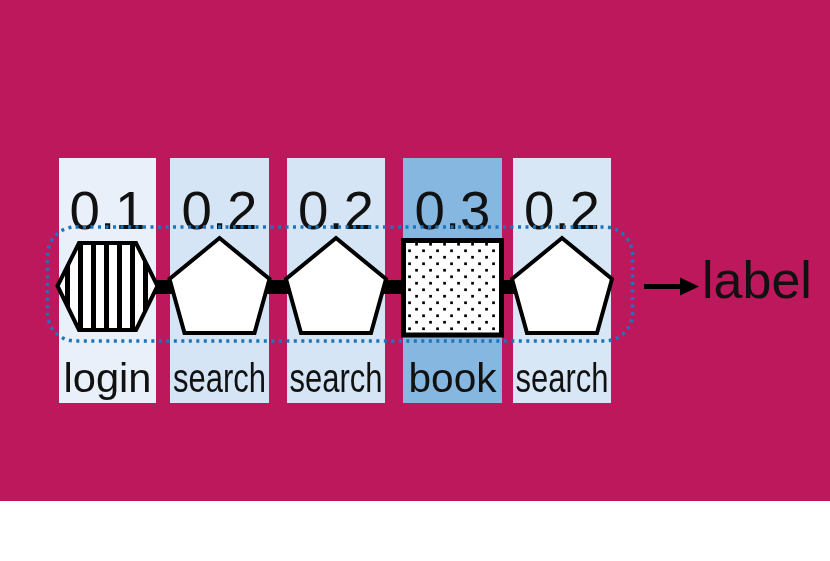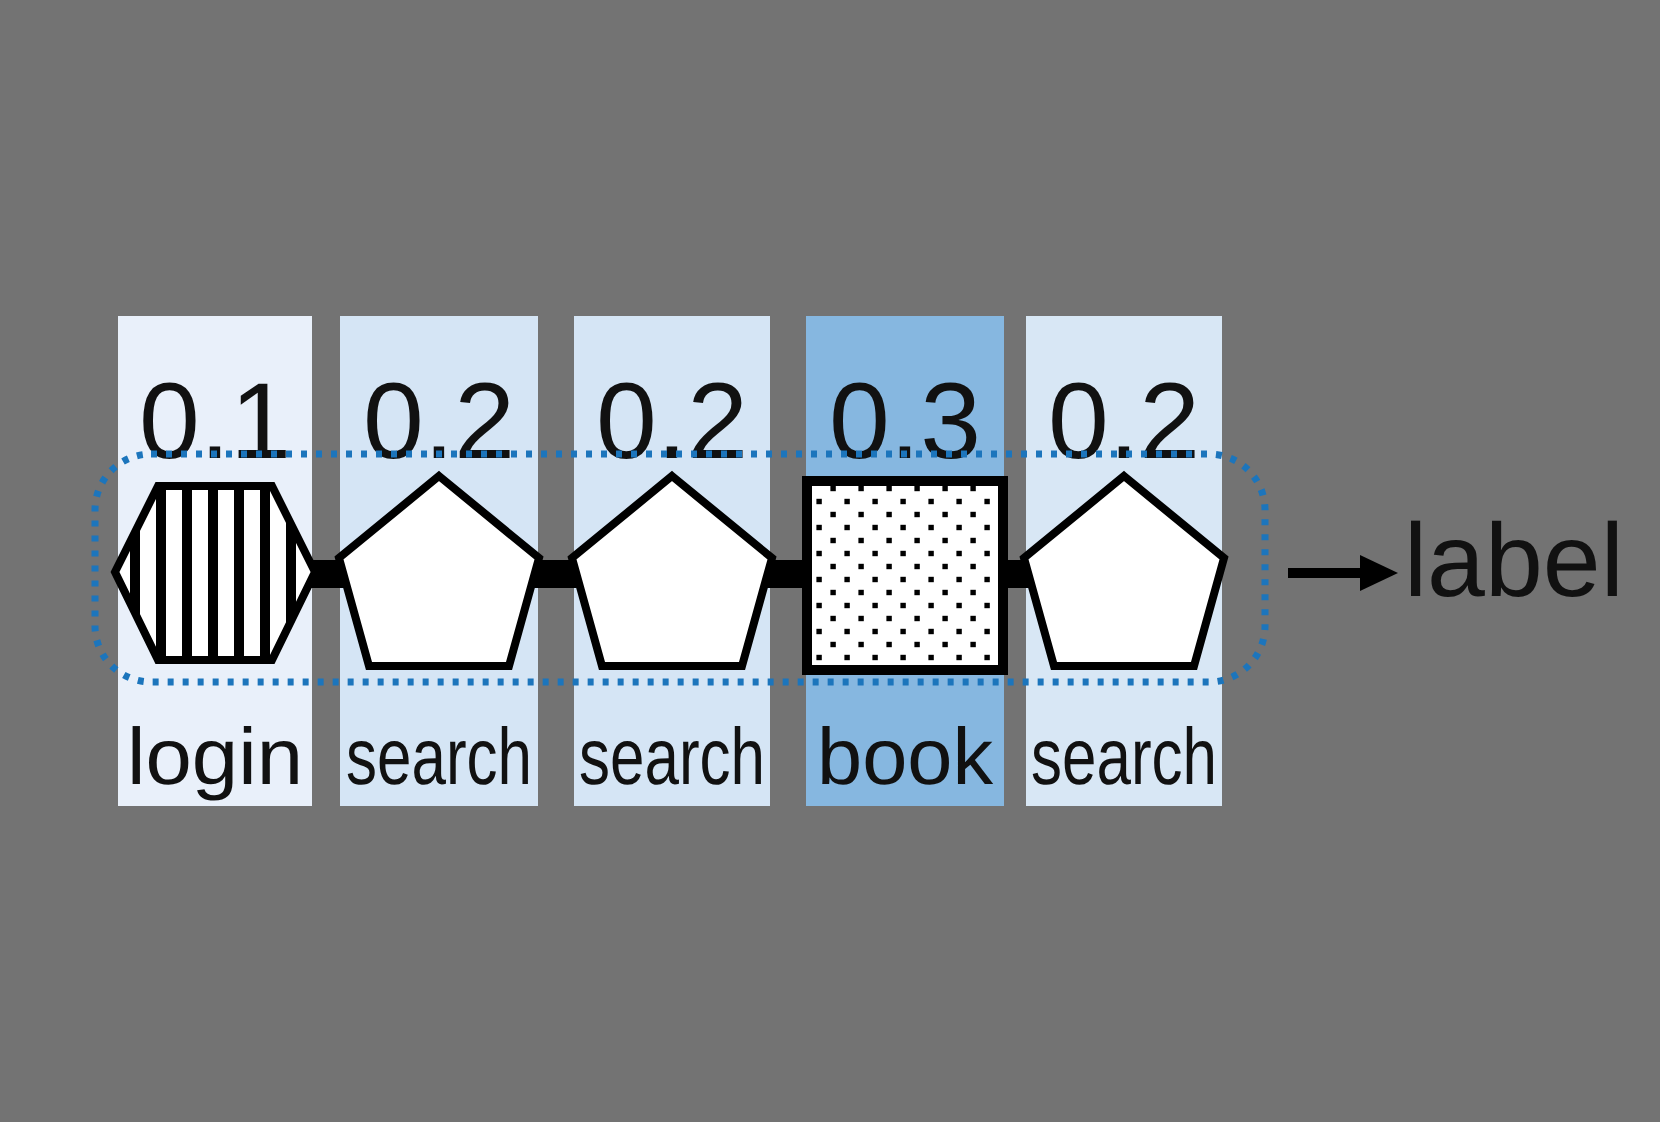--- a/index.html
+++ b/index.html
@@ -7,22 +7,22 @@
     padding: 0;
     background: #ffffff;
     width: 830px;
     height: 561px;
     overflow: hidden;
     font-family: "Liberation Sans", sans-serif;
   }
   .stage {
     position: relative;
     width: 830px;
-    height: 561px;
-    background: #737373;
+    height: 501px;
+    background: #be185d;
   }
   svg { display: block; }
   text {
     font-family: "Liberation Sans", "DejaVu Sans", sans-serif;
     fill: #111111;
   }
   .weight-text { font-size: 54px; }
   .event-text  { font-size: 40px; }
   .label-text  { font-size: 52px; }
 </style>

